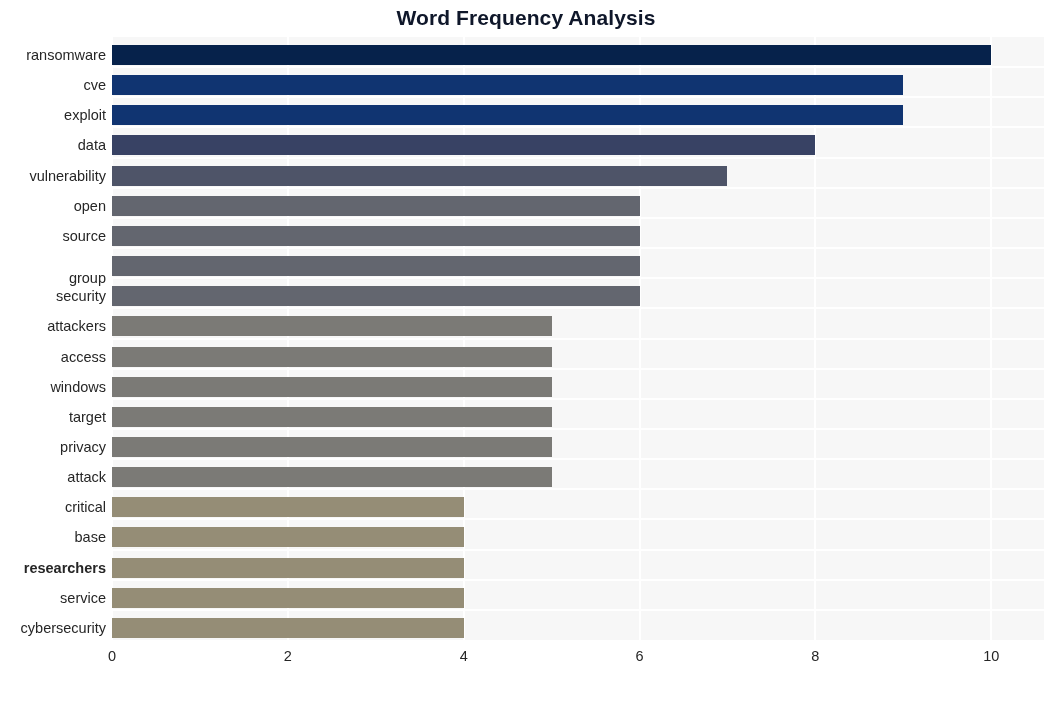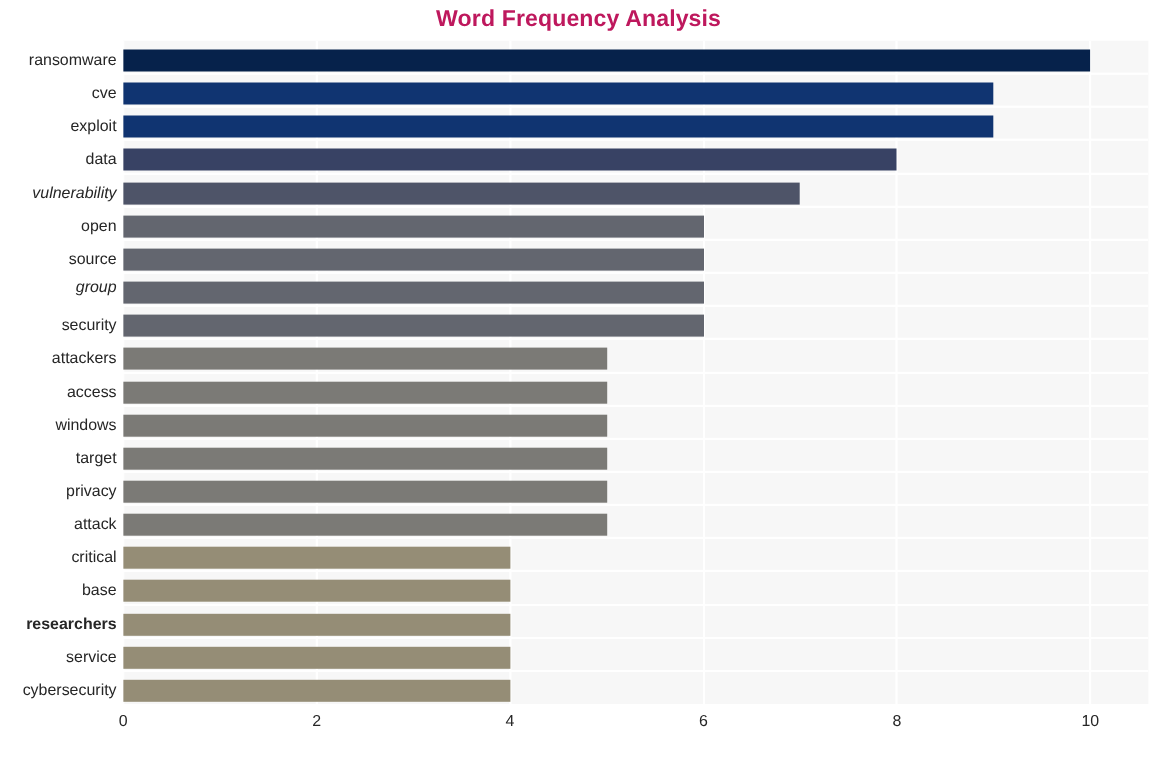--- a/index.html
+++ b/index.html
@@ -21,21 +21,21 @@
   }
   
   #chart-title {
     position: absolute;
     left: 0;
     top: 6px;
     width: 1052px;
     text-align: center;
     font-size: 21px;
     font-weight: bold;
-    color: #be185d;
+    color: #0f172a;
     letter-spacing: 0.1px;
   }
   
   #plot-area {
     position: absolute;
     left: 112px;
     top: 37px;
     width: 932px;
     height: 603px;
     background: #f7f7f7;
@@ -165,24 +165,24 @@
         <div class="bar" title="service: 4" style="top: 550.7px; width: 351.698px; background: rgb(149, 141, 118);"></div>
         <div class="bar" title="cybersecurity: 4" style="top: 580.85px; width: 351.698px; background: rgb(149, 141, 118);"></div>
       </div>
   </div>
 
   <div id="y-axis">
       <div class="y-tick-label" style="top: 8px;">ransomware</div>
       <div class="y-tick-label" style="top: 38.15px;">cve</div>
       <div class="y-tick-label" style="top: 68.3px;">exploit</div>
       <div class="y-tick-label" style="top: 98.45px;">data</div>
-      <div class="y-tick-label" style="top: 128.6px; font-style: italic;">vulnerability</div>
+      <div class="y-tick-label" style="top: 128.6px;">vulnerability</div>
       <div class="y-tick-label" style="top: 158.75px; padding-left: 44px;">open</div>
       <div class="y-tick-label" style="top: 188.9px;">source</div>
-      <div class="y-tick-label" style="top: 214px; font-style: italic;">group</div>
+      <div class="y-tick-label" style="top: 231px;">group</div>
       <div class="y-tick-label" style="top: 249.2px;">security</div>
       <div class="y-tick-label" style="top: 279.35px;">attackers</div>
       <div class="y-tick-label" style="top: 309.5px;">access</div>
       <div class="y-tick-label" style="top: 339.65px;">windows</div>
       <div class="y-tick-label" style="top: 369.8px; text-align: right;">target</div>
       <div class="y-tick-label" style="top: 399.95px;">privacy</div>
       <div class="y-tick-label" style="top: 430.1px;">attack</div>
       <div class="y-tick-label" style="top: 460.25px;">critical</div>
       <div class="y-tick-label" style="top: 490.4px;">base</div>
       <div class="y-tick-label" style="top: 520.55px; font-weight: bold;">researchers</div>

